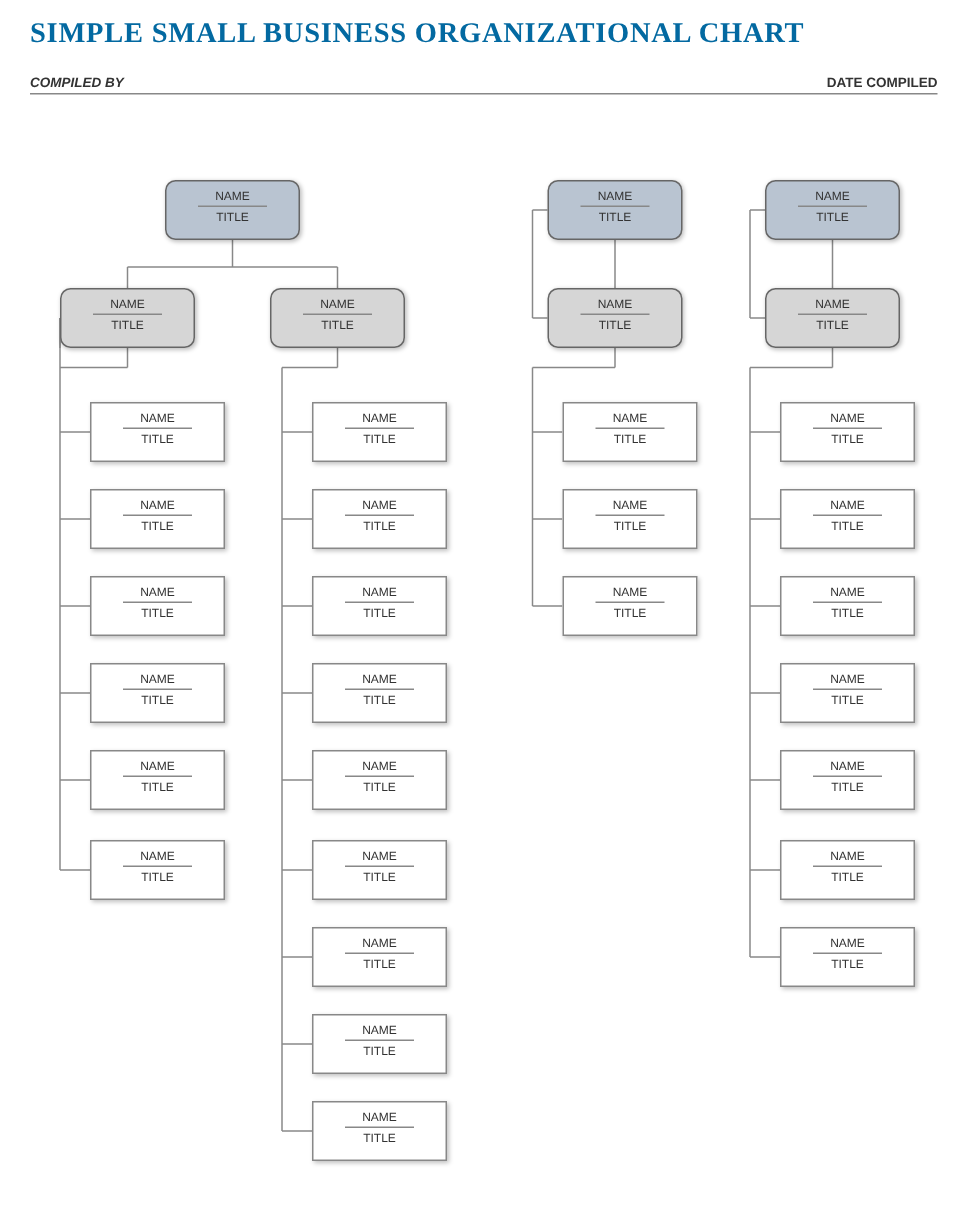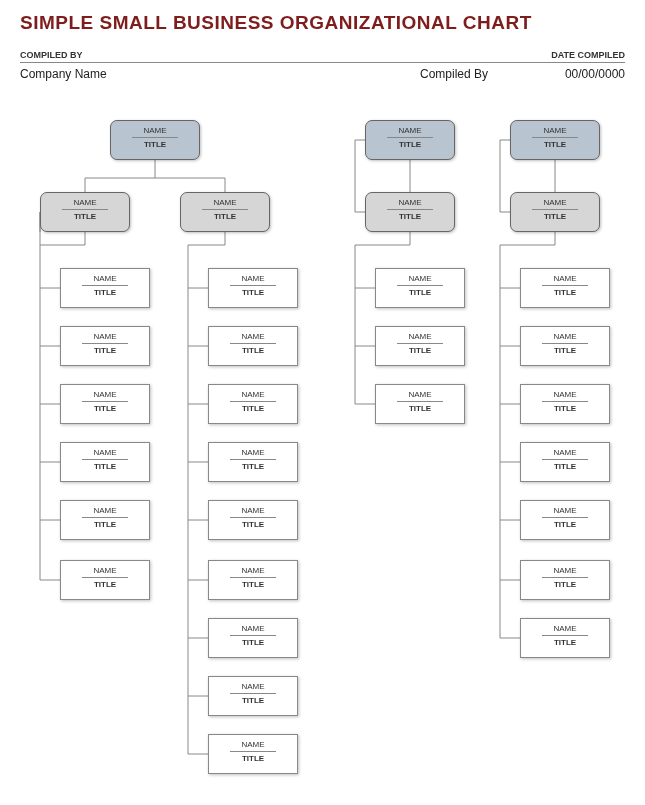--- a/index.html
+++ b/index.html
@@ -11,21 +11,22 @@
     position: relative;
     overflow: hidden;
   }
   .page-title {
     position: absolute;
     left: 20px;
     top: 12px;
     font-size: 19px;
     font-weight: bold;
     letter-spacing: 0.5px;
-    color: #7f1d1d;
+    color: #0369a1;
+    font-family: Liberation Serif, serif;
   }
   .header-row {
     position: absolute;
     left: 20px;
     right: 20px;
     top: 50px;
   }
   .header-labels {
     display: flex;
     font-size: 9px;
@@ -34,21 +35,21 @@
     border-bottom: 1px solid #888;
     padding-bottom: 2px;
   }
   .header-values {
     display: flex;
     font-size: 12px;
     color: #222;
     padding-top: 4px;
   }
   .col-company { flex: 0 0 400px; }
-  .col-compiled { flex: 0 0 120px; text-align: left; }
+  .col-compiled { flex: 0 0 120px; text-align: left; font-style: italic; }
   .col-date { flex: 1; text-align: right; }
 
   .canvas {
     position: absolute;
     left: 0;
     top: 0;
     width: 573px;
     height: 805px;
   }
 
@@ -64,21 +65,21 @@
     color: #333;
     box-shadow: 1px 1px 3px rgba(0,0,0,0.25);
   }
   .node .nm { display:block; }
   .node .underline {
     display:block;
     width: 46px;
     border-bottom: 1px solid #888;
     margin: 2px auto 2px auto;
   }
-  .node .tl { display:block;font-weight:bold; }
+  .node .tl { display:block; }
 
   .node.top {
     background: #b9c4d1;
     border-radius: 7px;
     border: 1px solid #666;
   }
   .node.mid {
     background: #d6d6d6;
     border-radius: 7px;
     border: 1px solid #666;
@@ -98,25 +99,20 @@
 </style>
 </head>
 <body>
 
 <div class="page-title">SIMPLE SMALL BUSINESS ORGANIZATIONAL CHART</div>
 
 <div class="header-row">
   <div class="header-labels">
     <div class="col-compiled">COMPILED BY</div>
     <div class="col-date">DATE COMPILED</div>
-  </div>
-  <div class="header-values">
-    <div class="col-company">Company Name</div>
-    <div class="col-compiled">Compiled By</div>
-    <div class="col-date">00/00/0000</div>
   </div>
 </div>
 
 <div class="canvas">
 
 <svg class="connectors">
 
   <line x1="155" y1="160" x2="155" y2="178"></line>
   <line x1="85" y1="178" x2="225" y2="178"></line>
   <line x1="85" y1="178" x2="85" y2="192"></line>

